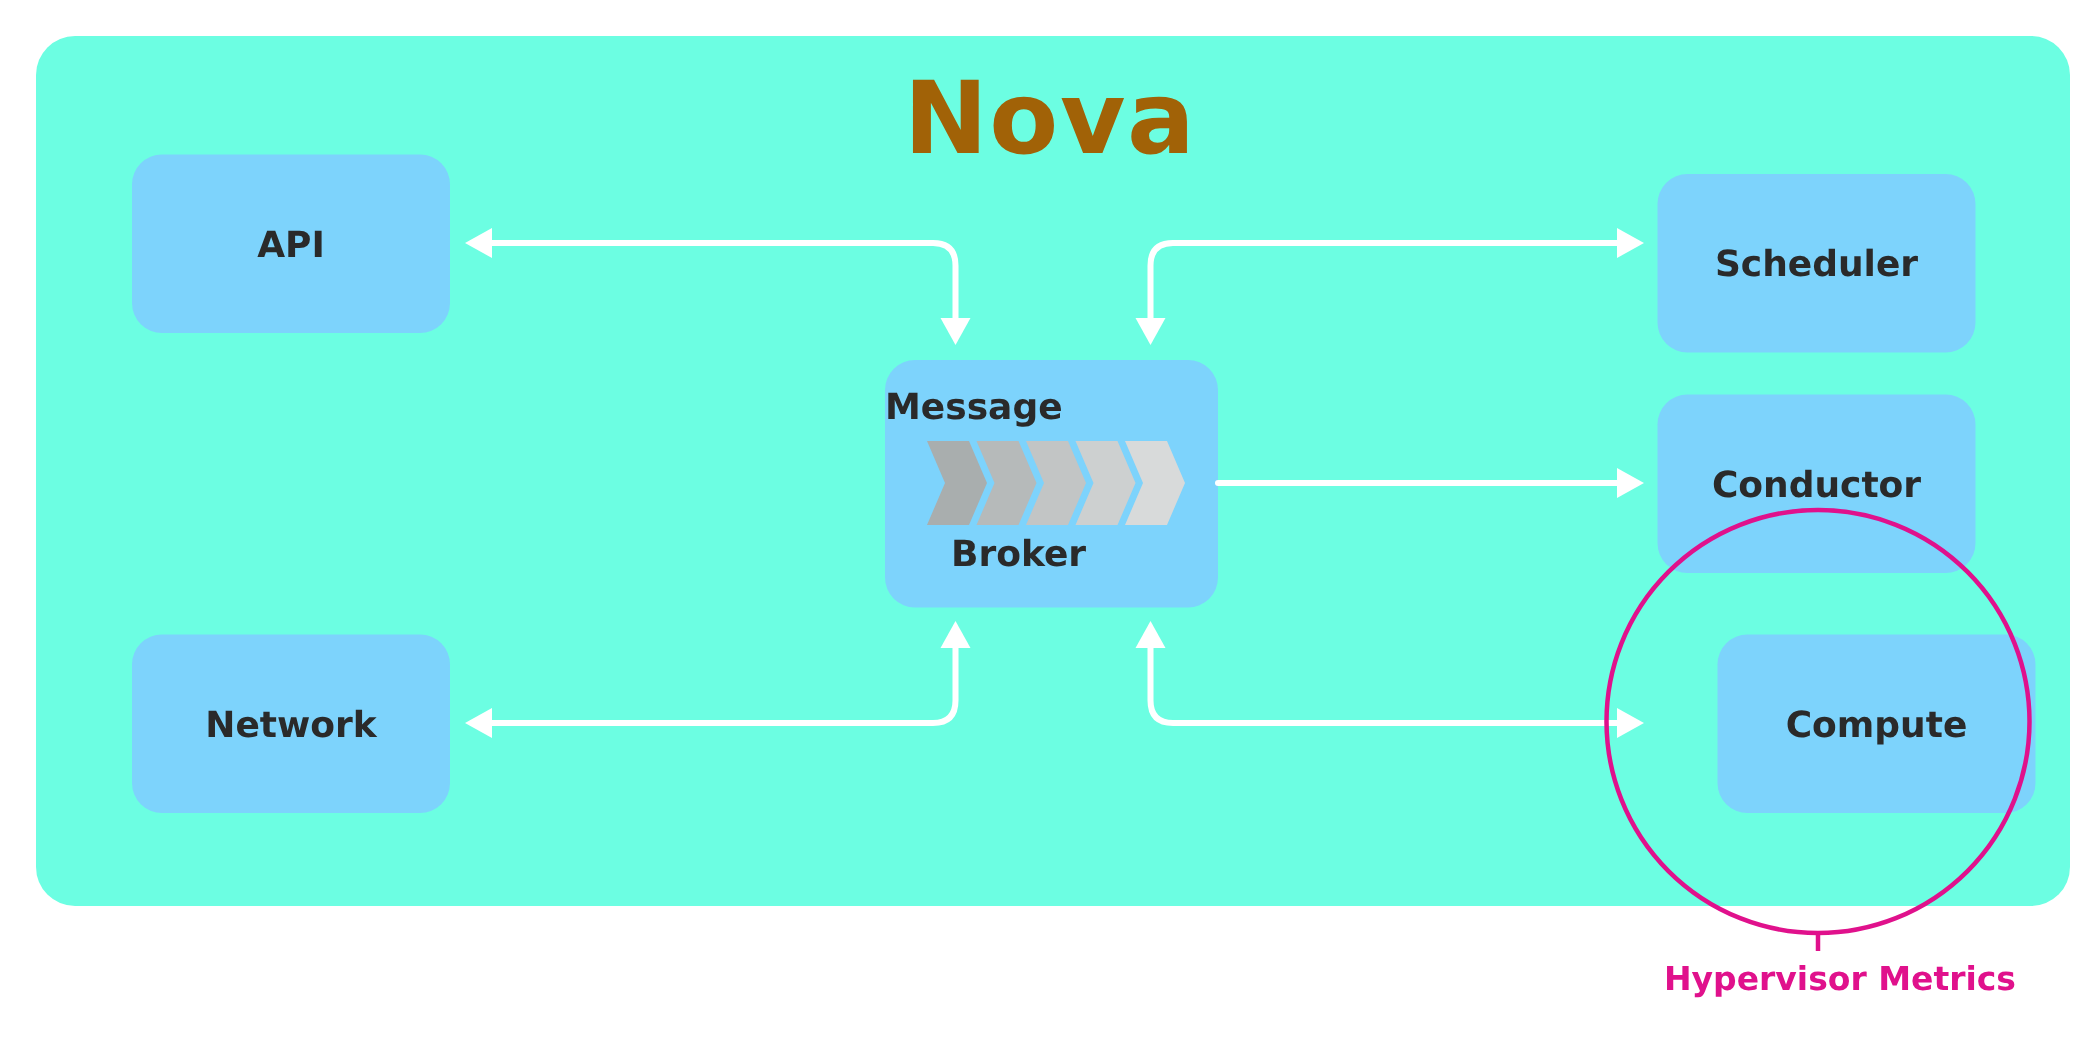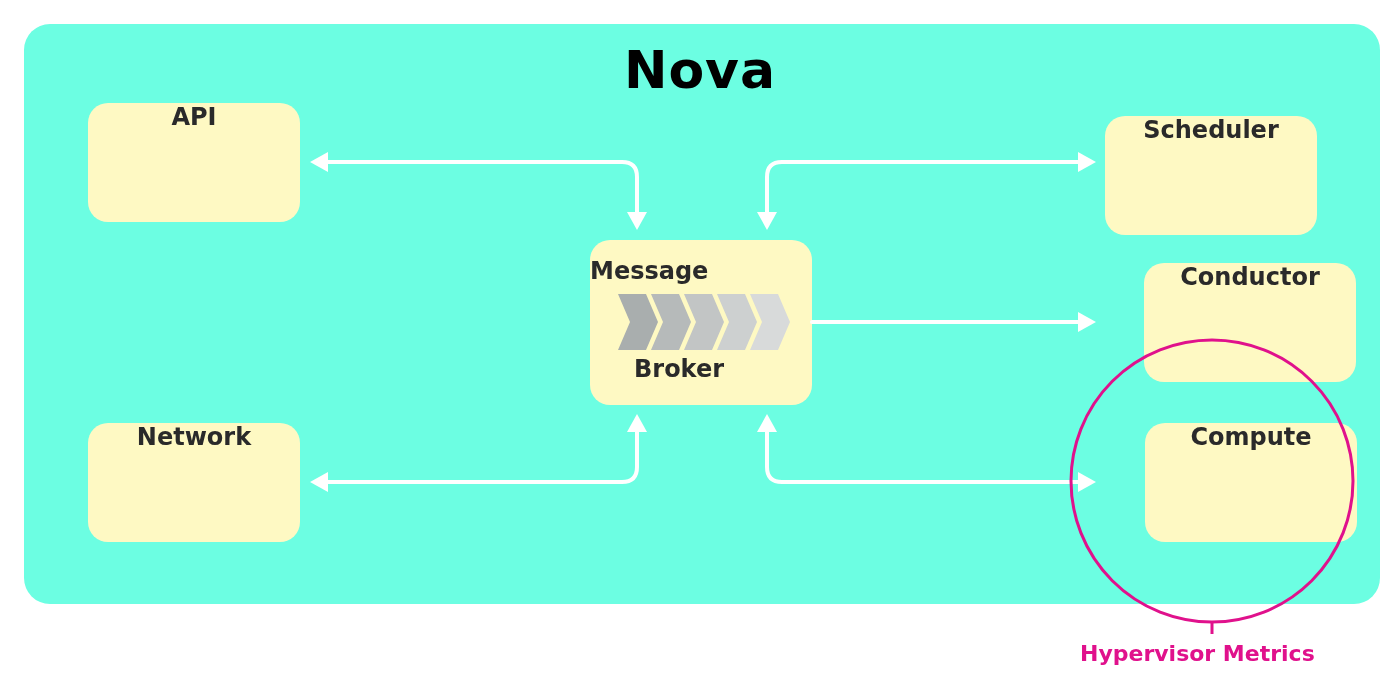--- a/index.html
+++ b/index.html
@@ -1,39 +1,39 @@
 <!DOCTYPE html>
 <html><head>
 <meta charset="utf-8">
 <style>
   html, body { margin: 0; padding: 0; background: #ffffff; }
   body { width: 1400px; height: 696px; position: relative; overflow: hidden; font-family: "DejaVu Sans", sans-serif; }
   .panel { position: absolute; left: 24px; top: 24px; width: 1356px; height: 580px; background: #6cfee2; border-radius: 26px; }
-  .title { position: absolute; left: 0; width: 1400px; top: 40px; text-align: center; font-size: 52px; font-weight: bold; color: #000000; letter-spacing: 1px; }
-  .box { position: absolute; background: #fef9c3; border-radius: 20px; display: flex; align-items: flex-start; justify-content: center; font-size: 24px; font-weight: bold; color: #2a2a2a; }
+  .title { position: absolute; left: 0; width: 1400px; top: 40px; text-align: center; font-size: 67px; font-weight: bold; color: #a16207; letter-spacing: 1px; }
+  .box { position: absolute; background: #7dd3fc; border-radius: 20px; display: flex; align-items: center; justify-content: center; font-size: 24px; font-weight: bold; color: #2a2a2a; }
   svg.overlay { position: absolute; left: 0; top: 0; }
   .broker-label { position: absolute; left: 590px; width: 222px; text-align: left; font-size: 24px; font-weight: bold; color: #2a2a2a; }
-  .callout { position: absolute; left: 1080px; width: 264px; top: 641px; text-align: left; font-size: 22px; font-weight: bold; color: #e0118c; font-family: "DejaVu Sans", sans-serif; }
+  .callout { position: absolute; left: 1080px; width: 264px; top: 641px; text-align: right; font-size: 22px; font-weight: bold; color: #e0118c; font-family: "DejaVu Sans", sans-serif; }
 </style>
 </head>
 <body>
 
 <div class="panel"></div>
 <div class="title">Nova</div>
 
 <div class="box" style="left:88px; top:103px; width:212px; height:119px;">
     <span>API</span>
   </div>
 <div class="box" style="left:88px; top:423px; width:212px; height:119px;">
     <span>Network</span>
   </div>
 <div class="box" style="left:1105px; top:116px; width:212px; height:119px;">
     <span>Scheduler</span>
   </div>
-<div class="box" style="left:1105px; top:263px; width:212px; height:119px;margin-left:39px;">
+<div class="box" style="left:1105px; top:263px; width:212px; height:119px;">
     <span>Conductor</span>
   </div>
 <div class="box" style="left:1145px; top:423px; width:212px; height:119px;">
     <span>Compute</span>
   </div>
 
 <div class="box" style="left:590px; top:240px; width:222px; height:165px;"></div>
 <div class="broker-label" style="top:257px;">Message</div>
 <div class="broker-label" style="top:355px;padding-left:44px;">Broker</div>
 

